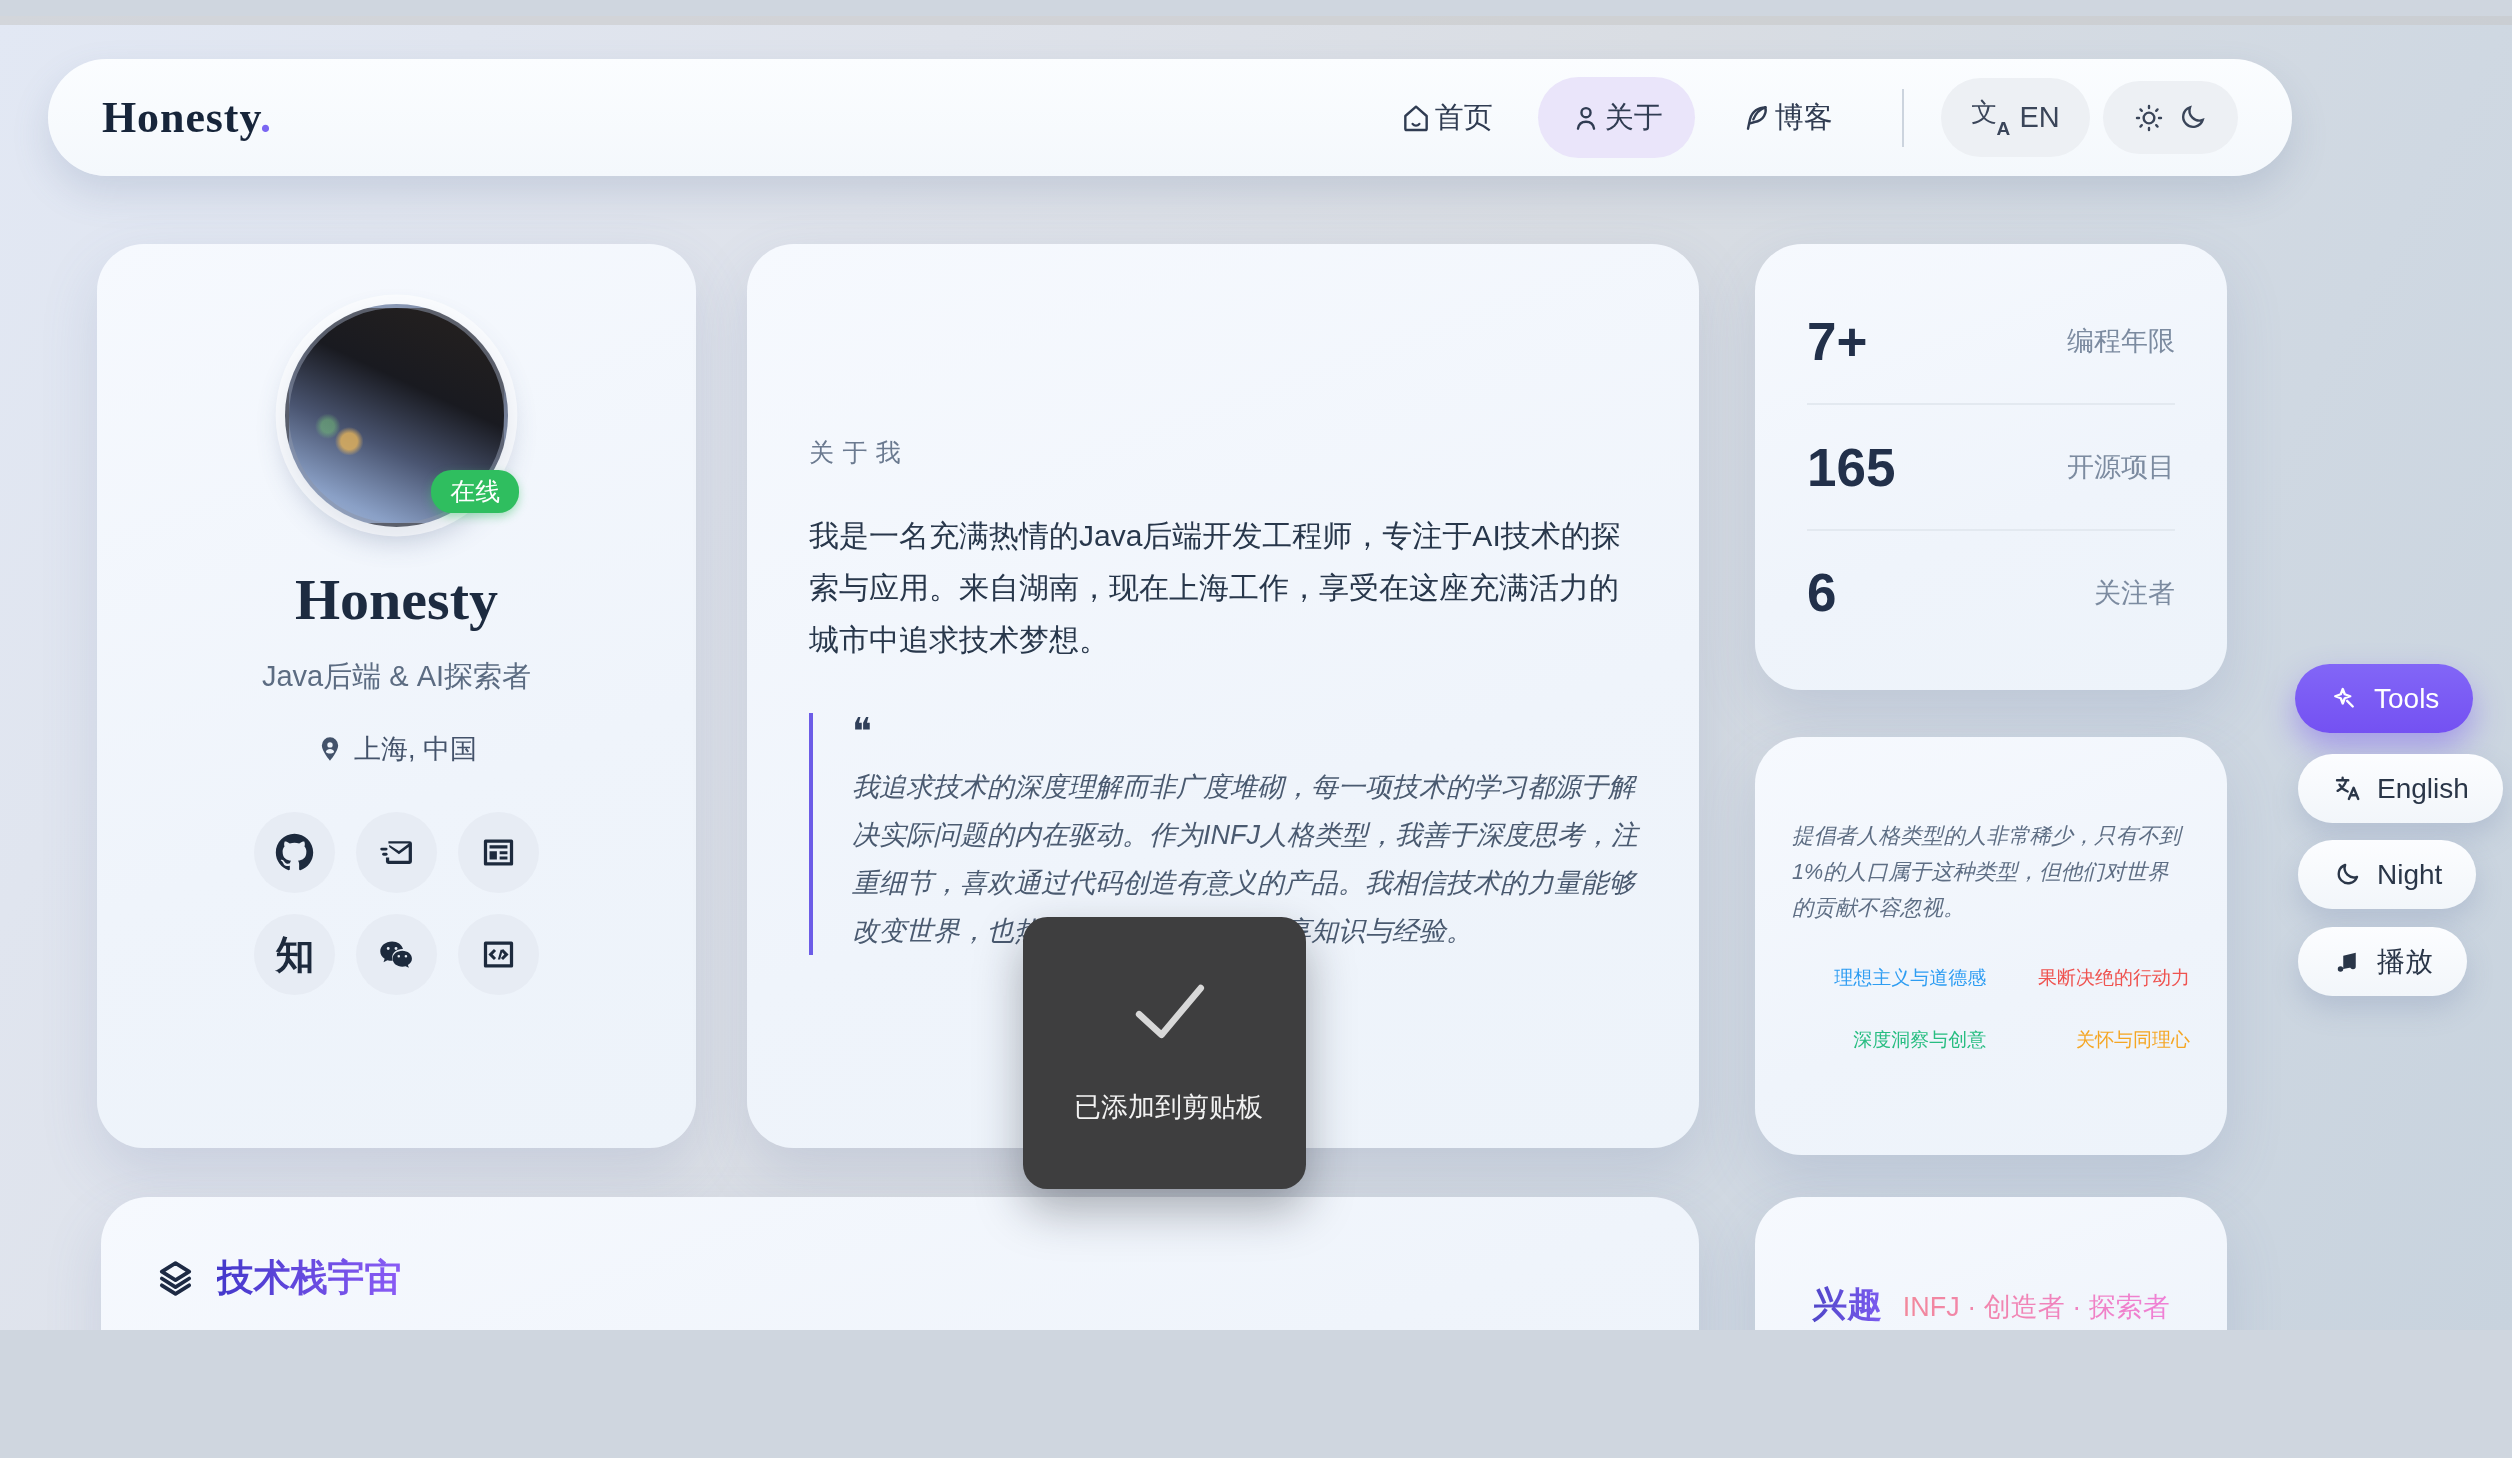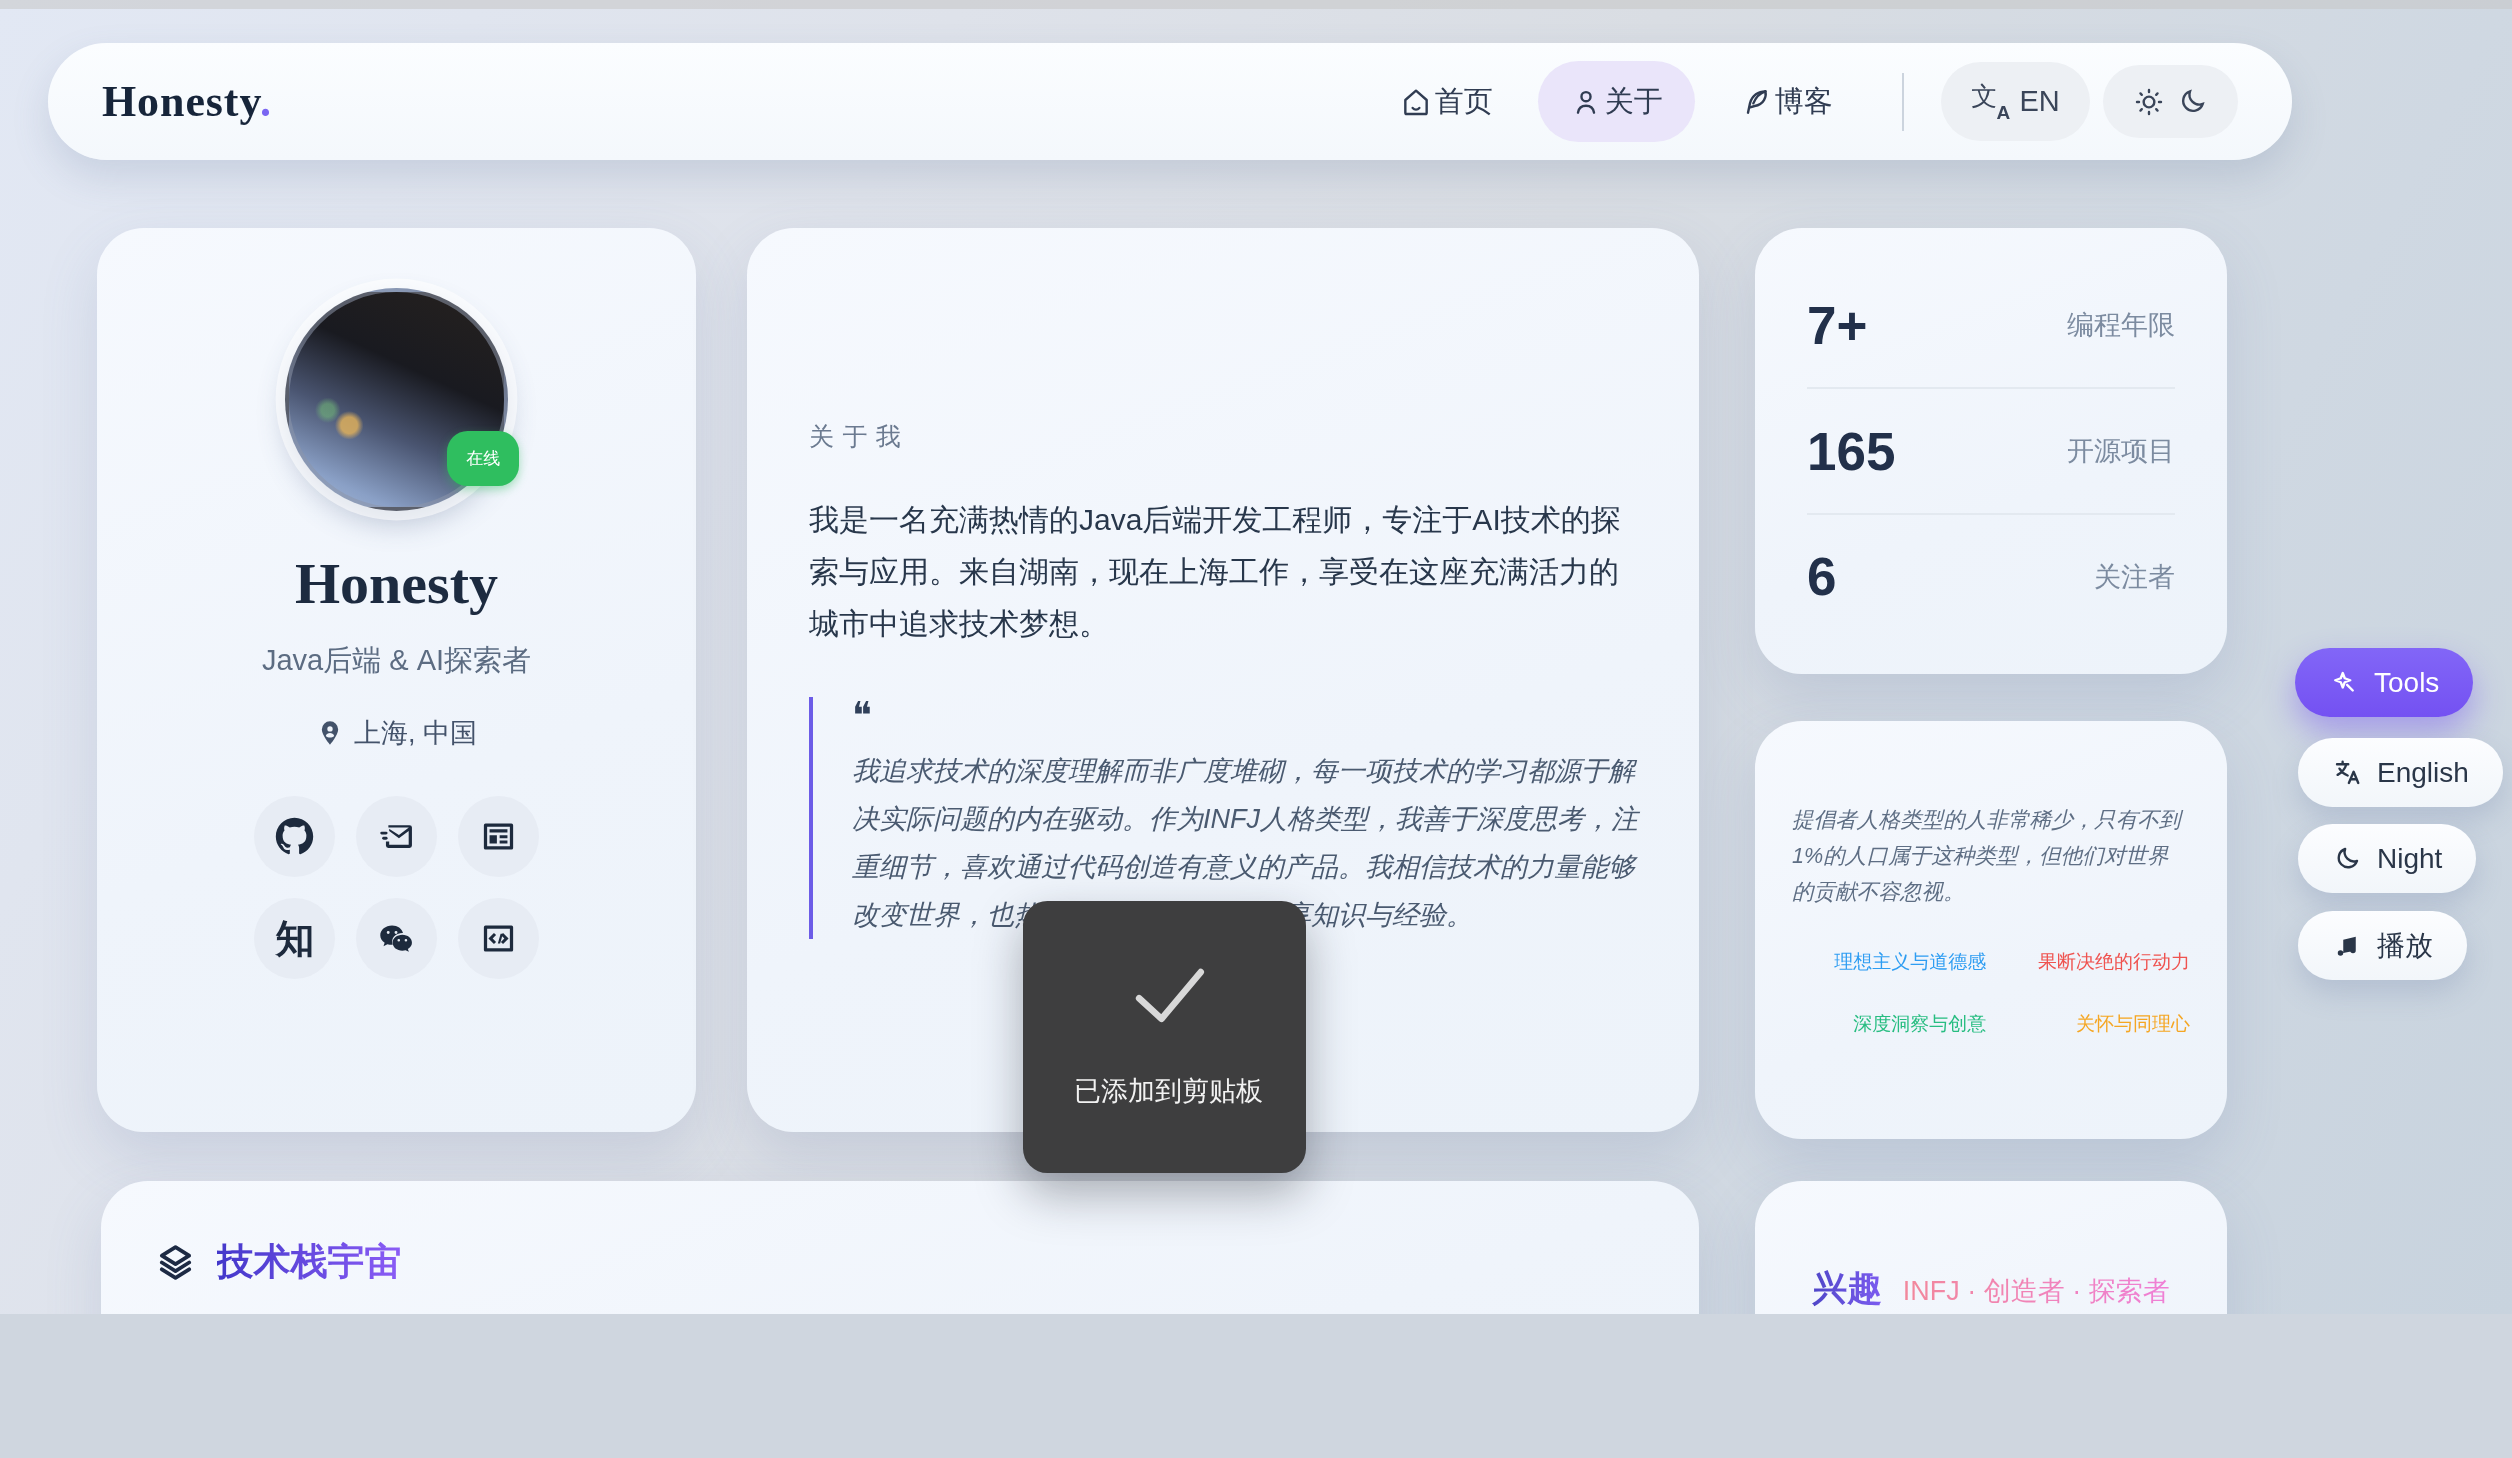--- a/index.html
+++ b/index.html
@@ -1,19 +1,19 @@
 <!DOCTYPE html>
 <html style="font-size:15px"><head>
 <meta charset="utf-8">
 <style>
   * { margin:0; padding:0; box-sizing:border-box; }
   html,body { background:#cfd6df; }
   body { font-family:"Liberation Sans", sans-serif; }
   #canvas {
-    position:relative; width:2512px; height:1314px; overflow:hidden; margin:0 auto;
+    position:relative; width:2512px; height:1314px; overflow:hidden; margin:16px auto;
     background:linear-gradient(118deg,#e2e8f4 0%,#dee2ea 30%,#d9dde3 52%,#cfd8e2 78%,#c8d3de 100%);
   }
   #canvas::before{content:"";position:absolute;left:0;top:0;right:0;height:9.4px;background:#c7c7c7;opacity:.55;}
   svg { display:block; }
 
   
   .navbar{
     position:absolute; left:48px; top:43px; width:2244px; height:117px; border-radius:59px;
     background:linear-gradient(180deg,#fbfdff 0%,#f4f8fc 100%);
     box-shadow:0 17px 37px rgba(90,110,150,.18);
@@ -45,22 +45,22 @@
   .avatar{
     width:223px; height:223px; border-radius:50%;
     border:4.7px solid rgba(140,150,170,.55);
     box-shadow:0 0 0 9.4px rgba(255,255,255,.55), 0 13px 28px rgba(70,90,130,.3);
     background:
       radial-gradient(circle at 28% 62%, rgba(230,180,90,.8) 0 4%, transparent 7%),
       radial-gradient(circle at 18% 55%, rgba(120,200,120,.5) 0 3%, transparent 6%),
       linear-gradient(205deg,#27221f 0%,#191a20 38%,#4a5571 62%,#8aa0c6 85%,#a9bcd9 100%);
   }
   .online-badge{
-    position:absolute; right:-11.2px; bottom:25px; background:#2fbe5f; color:#fff;
-    font-size:17px; padding:16px 19px; border-radius:20.6px; box-shadow:0 3.7px 9.4px rgba(47,190,95,.4);
+    position:absolute; right:-11.2px; bottom:14px; background:#2fbe5f; color:#fff;
+    font-size:25px; padding:5px 19px; border-radius:20.6px; box-shadow:0 3.7px 9.4px rgba(47,190,95,.4);
   }
   .profile-name{ font-family:"Liberation Serif",serif; font-weight:700; font-size:58px; color:#1d2b40; margin-top:39px; }
   .profile-role{ font-size:29px; color:#5c6c82; margin-top:24.4px; }
   .profile-loc{ display:flex; align-items:center; gap:10px; font-size:27px; color:#43526a; margin-top:34px; }
   .profile-loc svg{ width:28px; height:28px; fill:#43526a; }
   .social-grid{ display:grid; grid-template-columns:repeat(3,81px); gap:20.6px 20.6px; margin-top:45px; }
   .social-btn{
     width:81px; height:81px; border-radius:50%; background:#e7ecf4; display:flex; align-items:center; justify-content:center; cursor:pointer;
   }
   .social-btn svg{ width:39px; height:39px; fill:#1d2a3d; }

